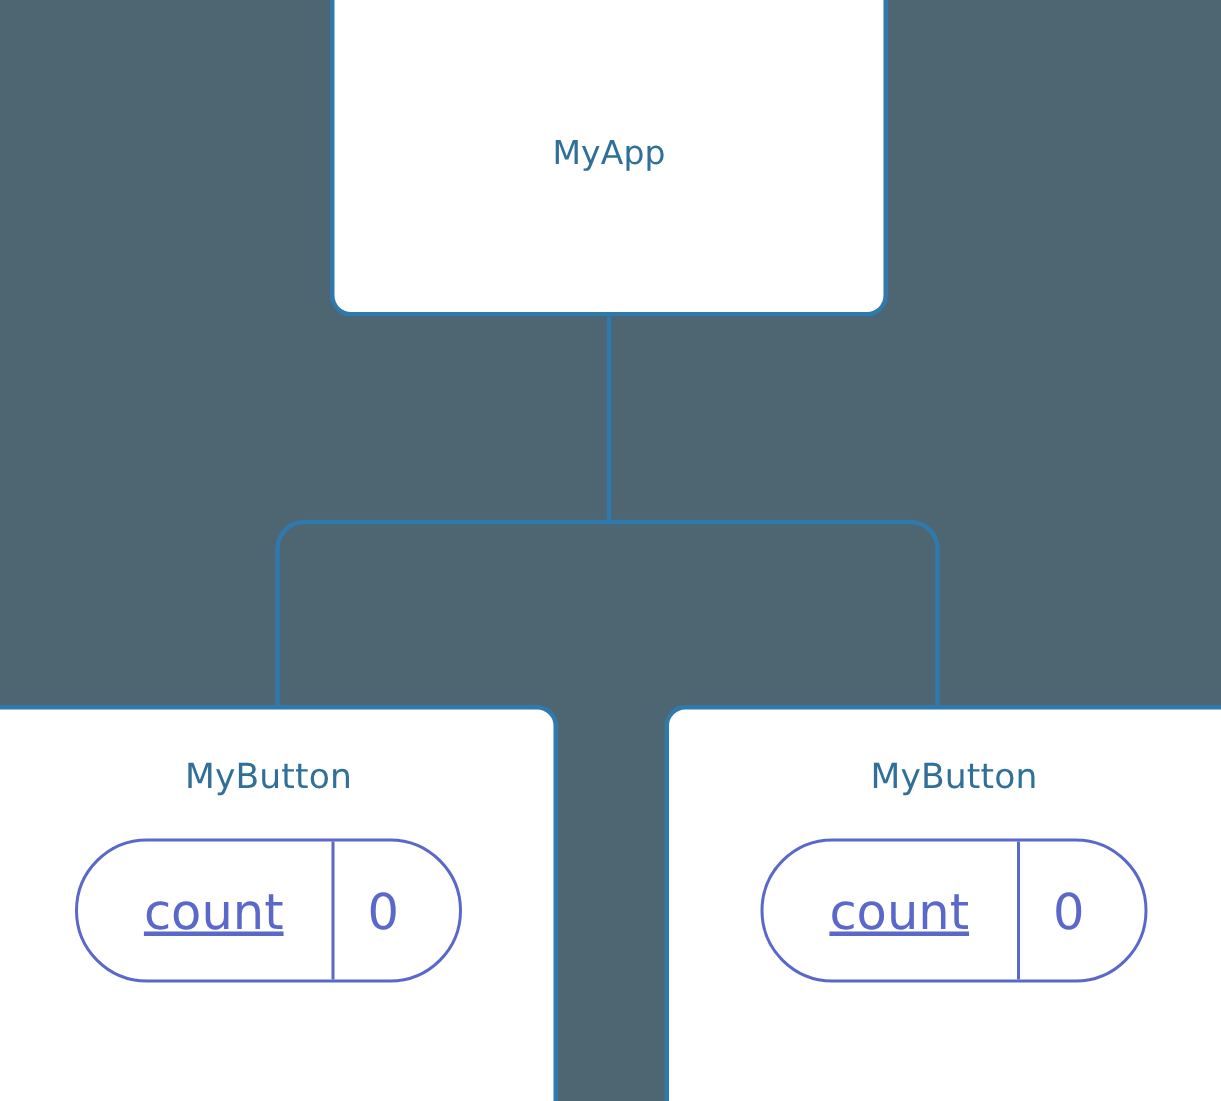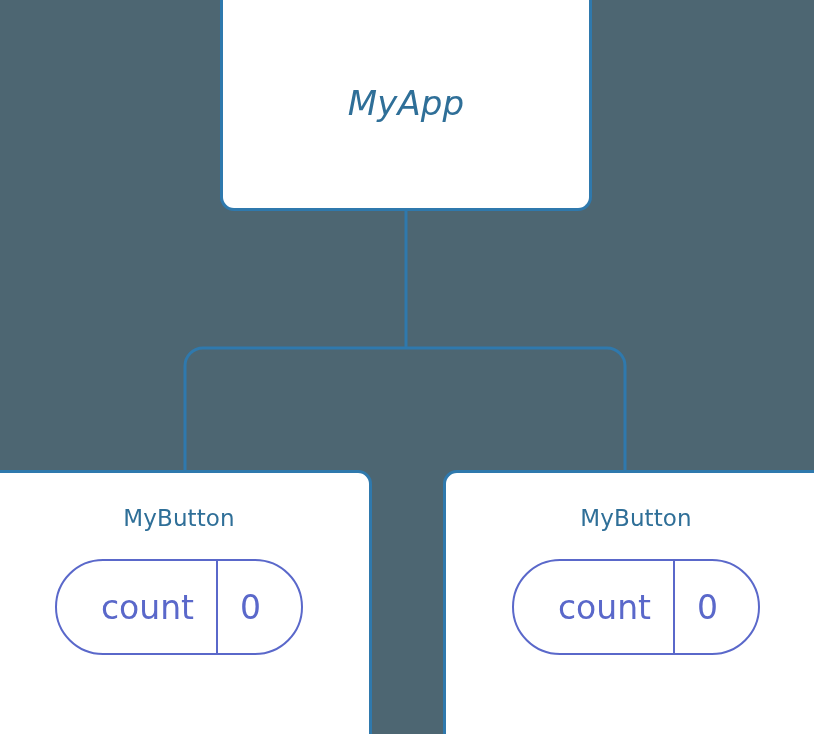--- a/index.html
+++ b/index.html
@@ -72,24 +72,23 @@
   }
 
   .node-title {
     color: #2f6f98;
     font-size: 23px;
     line-height: 1;
     letter-spacing: 0.1px;
     white-space: nowrap;
   }
   .node--root .node-title {
-    font-size: 34px;
+    font-size: 22px;
     
     margin-top: 34px;
-    font-style: italic;
   }
 
   
   .state-pill {
     margin-top: 29px;
     height: 96px;
     display: flex;
     align-items: stretch;
     border: 2px solid #5a68ca;
     border-radius: 48px;
@@ -101,21 +100,22 @@
     display: flex;
     align-items: center;
     justify-content: center;
     color: #5a68ca;
     font-size: 33px;
     line-height: 1;
     white-space: nowrap;
     box-sizing: border-box;
   }
   .state-key {
-    padding: 0 22px 0 44px;
+    padding: 0 32px 0 44px;
+    text-decoration: underline;
   }
   .state-value {
     border-left: 2px solid #5a68ca;
     padding: 0 40px 0 22px;
     min-width: 48px;
   }
 </style>
 </head>
 <body>
 

